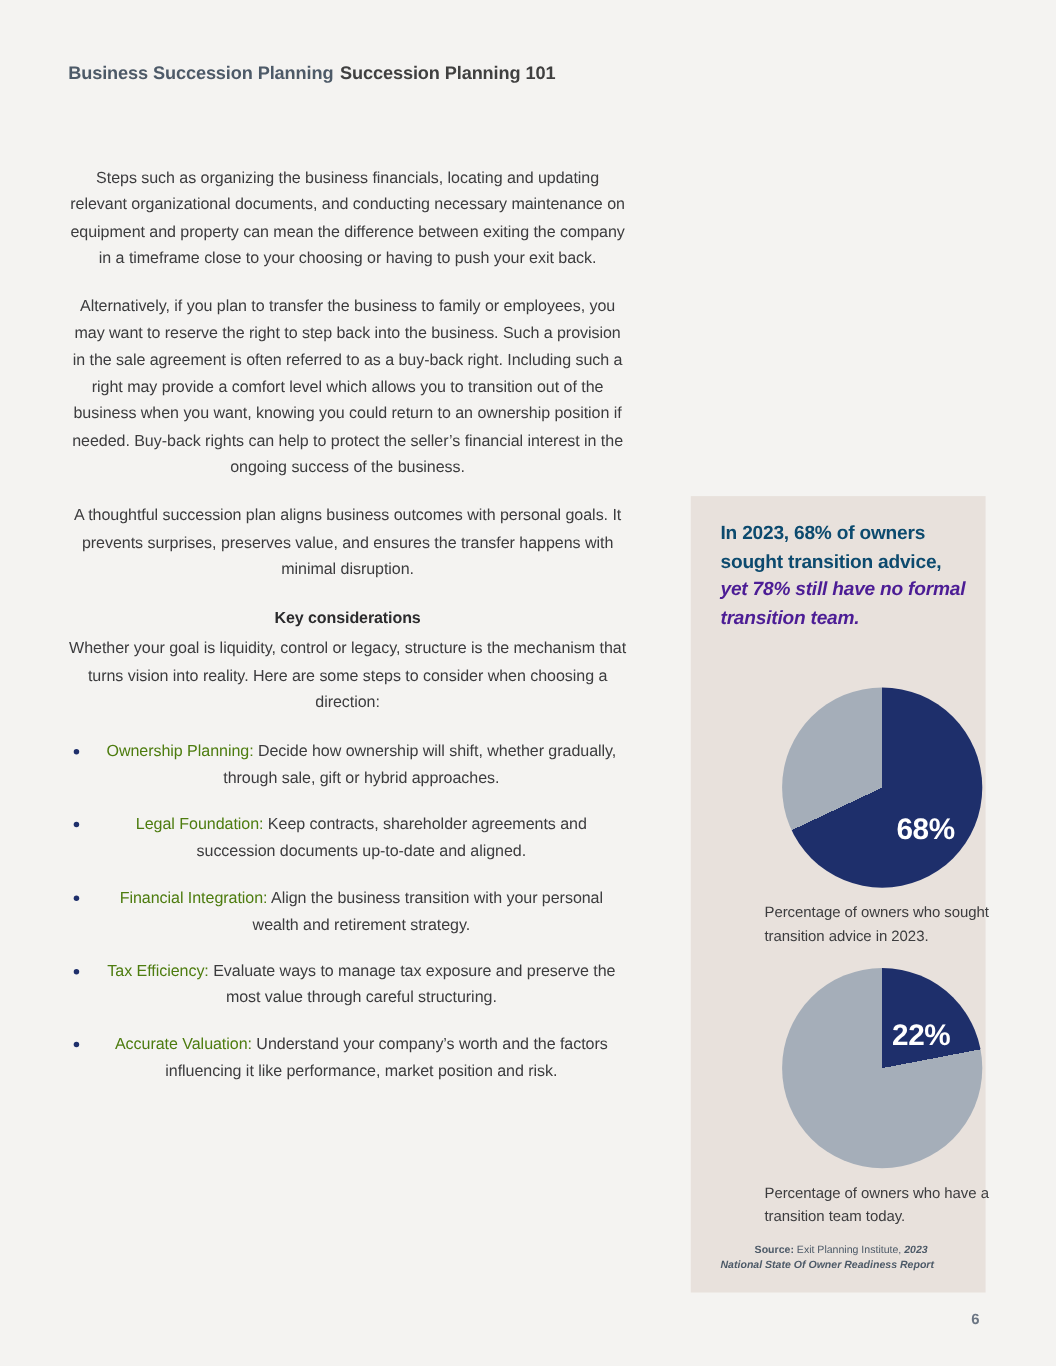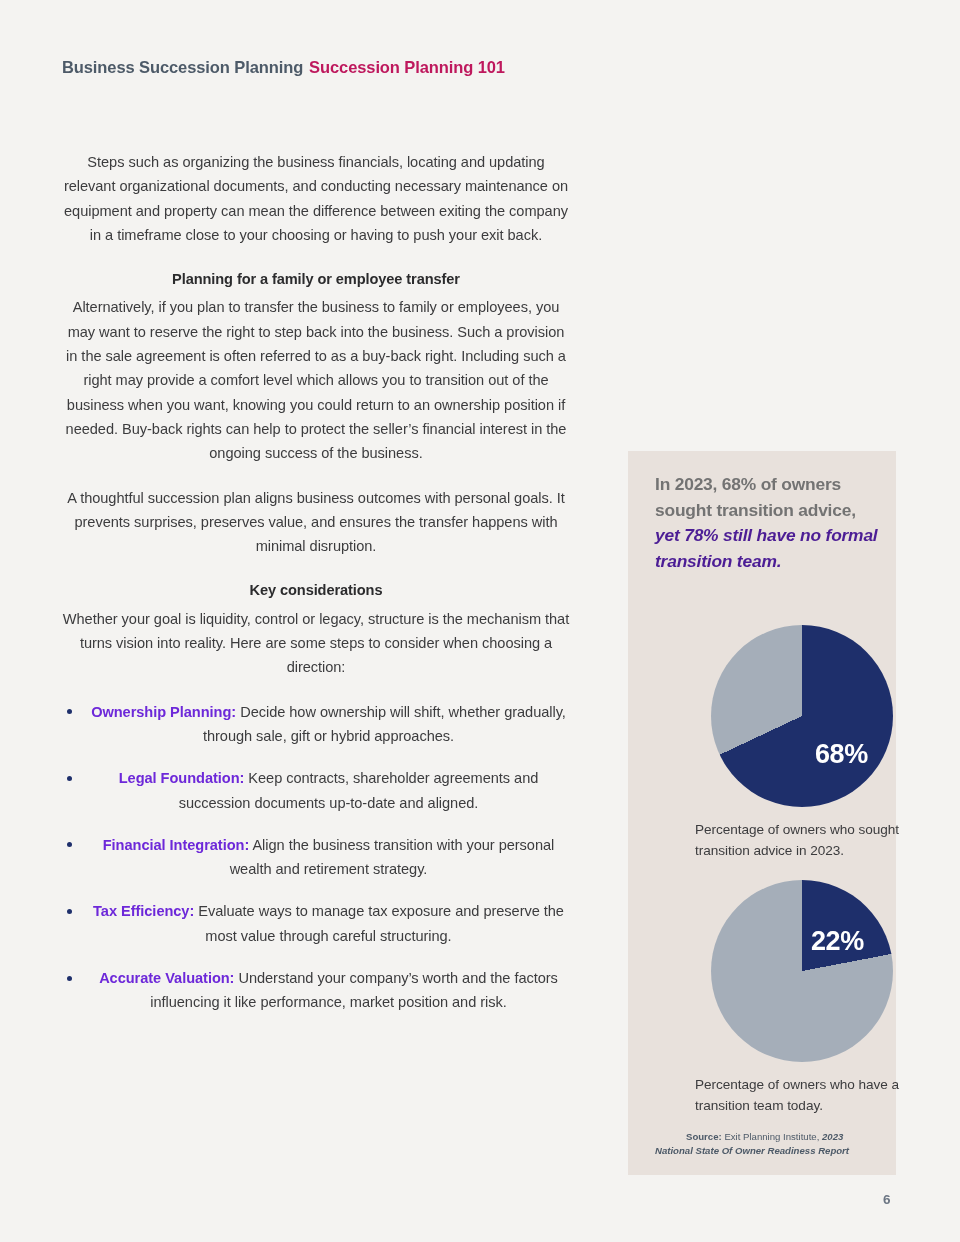--- a/index.html
+++ b/index.html
@@ -20,21 +20,21 @@
   .page-header {
     position: absolute;
     left: 62px;
     top: 58px;
     font-size: 16.5px;
     font-weight: bold;
     letter-spacing: -0.1px;
     white-space: nowrap;
   }
   .header-section { color: #4d5a68; }
-  .header-topic   { color: #be185d; margin-left: 6px; }
+  .header-topic   { color: #404040; margin-left: 6px; }
 
   
   .content-column {
     position: absolute;
     left: 62px;
     top: 150px;
     width: 508px;
     text-align: center;
   }
   .body-paragraph {
@@ -72,22 +72,22 @@
   .consideration-item .bullet-dot {
     position: absolute;
     left: 5px;
     top: 9.5px;
     width: 5px;
     height: 5px;
     border-radius: 50%;
     background: #1e2f6b;
   }
   .term-label {
-    font-weight: bold;
-    color: #6d28d9;
+    font-weight: normal;
+    color: #4d7c0f;
   }
 
   
   .callout-panel {
     position: absolute;
     left: 628px;
     top: 451px;
     width: 268px;
     height: 724px;
     background: #e8e1dc;
@@ -95,21 +95,21 @@
   .callout-heading {
     position: absolute;
     left: 27px;
     top: 21px;
     width: 228px;
     font-size: 17.4px;
     font-weight: bold;
     line-height: 25.5px;
     letter-spacing: -0.2px;
   }
-  .heading-lead      { color: #737373; }
+  .heading-lead      { color: #0c4a6e; }
   .heading-emphasis  { color: #4c1d95; font-style: italic; }
 
   
   .pie-figure { position: absolute; left: 0; width: 268px; }
   .pie-figure.first  { top: 158px; }
   .pie-figure.second { top: 413px; }
 
   .pie-wrap {
     position: relative;
     width: 182px;
@@ -171,21 +171,20 @@
 
 <div class="page-header">
   <span class="header-section">Business Succession Planning</span><span class="header-topic">Succession Planning 101</span>
 </div>
 
 <div class="content-column">
 
   <p class="body-paragraph">Steps such as organizing the business financials, locating and updating relevant organizational documents, and conducting necessary maintenance on equipment and property can mean the difference between exiting the company in a timeframe close to your choosing or having to push your exit back.</p>
 
   <div class="section-block">
-    <h2 class="subheading">Planning for a family or employee transfer</h2>
     <p class="body-paragraph">Alternatively, if you plan to transfer the business to family or employees, you may want to reserve the right to step back into the business. Such a provision in the sale agreement is often referred to as a buy-back right. Including such a right may provide a comfort level which allows you to transition out of the business when you want, knowing you could return to an ownership position if needed. Buy-back rights can help to protect the seller’s financial interest in the ongoing success of the business.</p>
   </div>
 
   <p class="body-paragraph">A thoughtful succession plan aligns business outcomes with personal goals. It prevents surprises, preserves value, and ensures the transfer happens with minimal disruption.</p>
 
   <div class="section-block">
     <h2 class="subheading">Key considerations</h2>
     <p class="body-paragraph">Whether your goal is liquidity, control or legacy, structure is the mechanism that turns vision into reality. Here are some steps to consider when choosing a direction:</p>
 
     <ul class="consideration-list">

